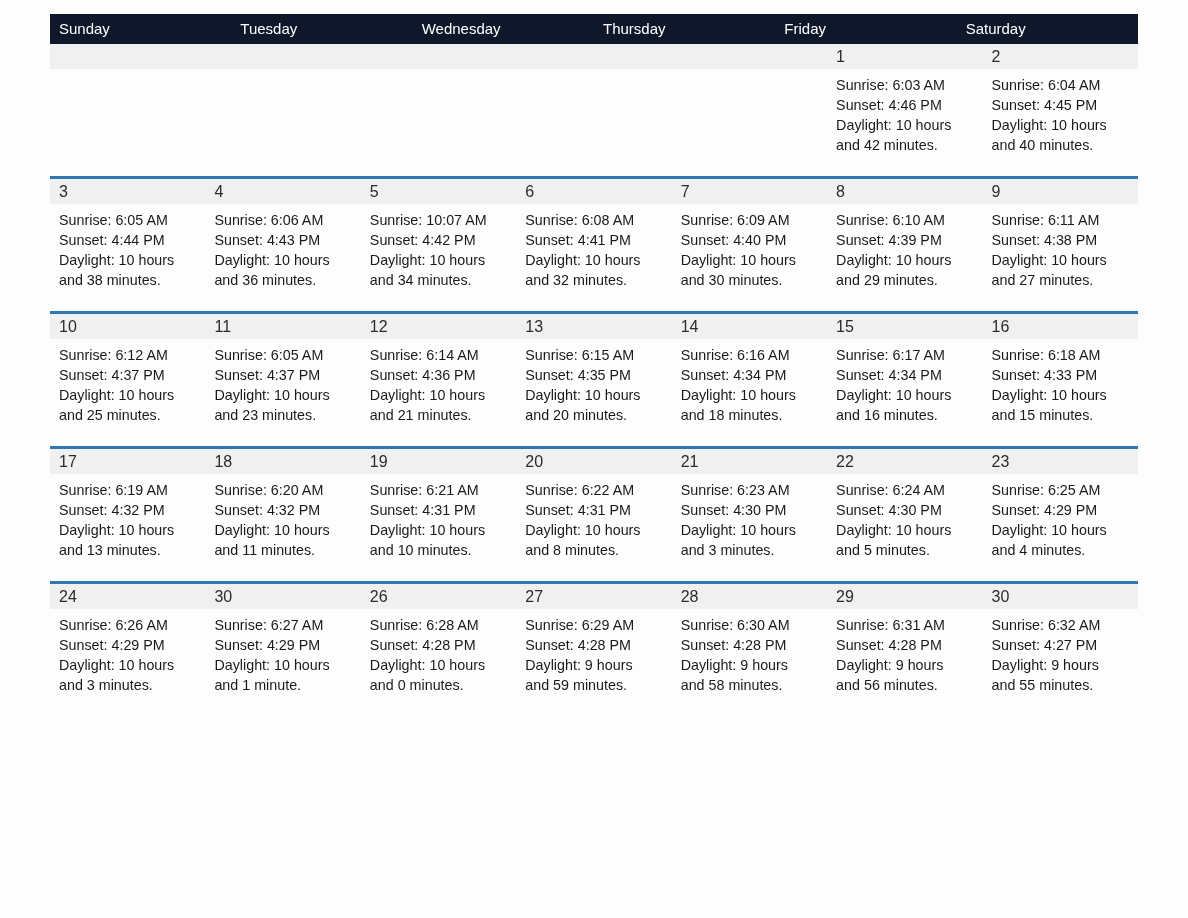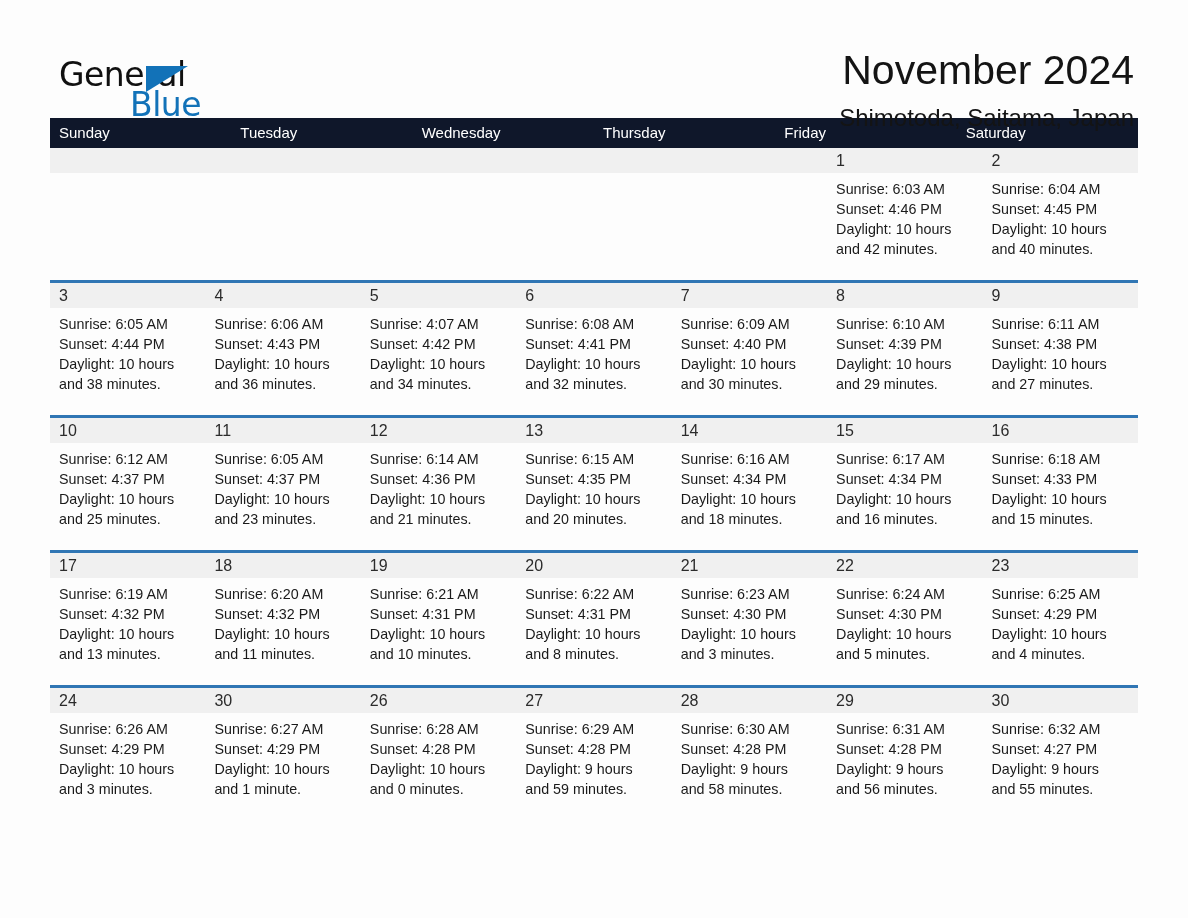--- a/index.html
+++ b/index.html
@@ -141,31 +141,20 @@
     line-height: 20px;
     color: #1a1a1a;
     white-space: nowrap;
   }
 </style>
 </head>
 <body>
 
 <div class="page">
 
-  <div class="top">
-    <div class="logo">
-      <span class="logo-general">General</span>
-      <span class="logo-tri"></span>
-      <span class="logo-blue">Blue</span>
-    </div>
-    <div class="titles">
-      <div class="month-title">November 2024</div>
-      <div class="location">Shimotoda, Saitama, Japan</div>
-    </div>
-  </div>
 
   <div class="calendar">
     <div class="weekday-row">
       <div class="weekday">Sunday</div>
       <div class="weekday">Tuesday</div>
       <div class="weekday">Wednesday</div>
       <div class="weekday">Thursday</div>
       <div class="weekday">Friday</div>
       <div class="weekday">Saturday</div>
     </div>
@@ -226,21 +215,21 @@
         <div class="day-body">
           <div>Sunrise: 6:06 AM</div>
           <div>Sunset: 4:43 PM</div>
           <div>Daylight: 10 hours</div>
           <div>and 36 minutes.</div>
         </div>
       </div>
       <div class="day">
         <div class="day-num-band"><span class="day-num">5</span></div>
         <div class="day-body">
-          <div>Sunrise: 4:07 AM</div>
+          <div>Sunrise: 10:07 AM</div>
           <div>Sunset: 4:42 PM</div>
           <div>Daylight: 10 hours</div>
           <div>and 34 minutes.</div>
         </div>
       </div>
       <div class="day">
         <div class="day-num-band"><span class="day-num">6</span></div>
         <div class="day-body">
           <div>Sunrise: 6:08 AM</div>
           <div>Sunset: 4:41 PM</div>

